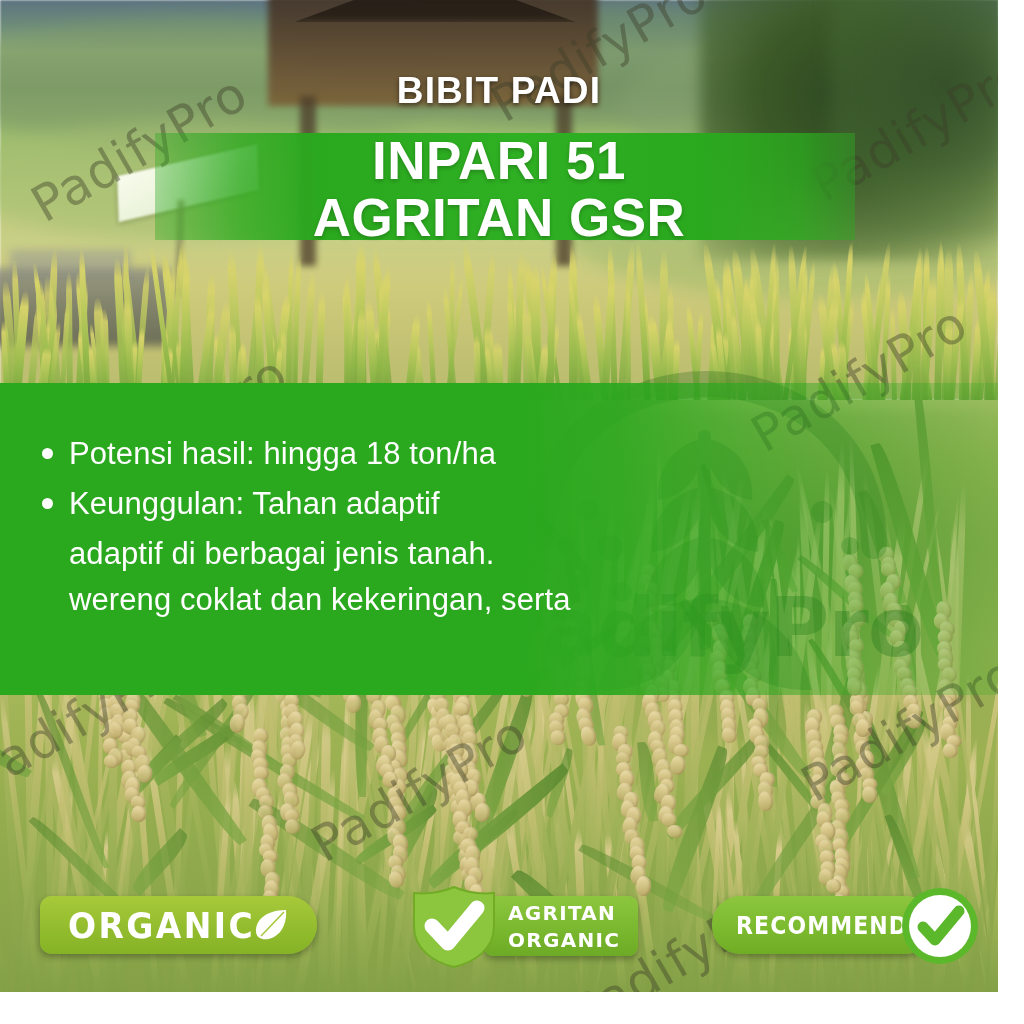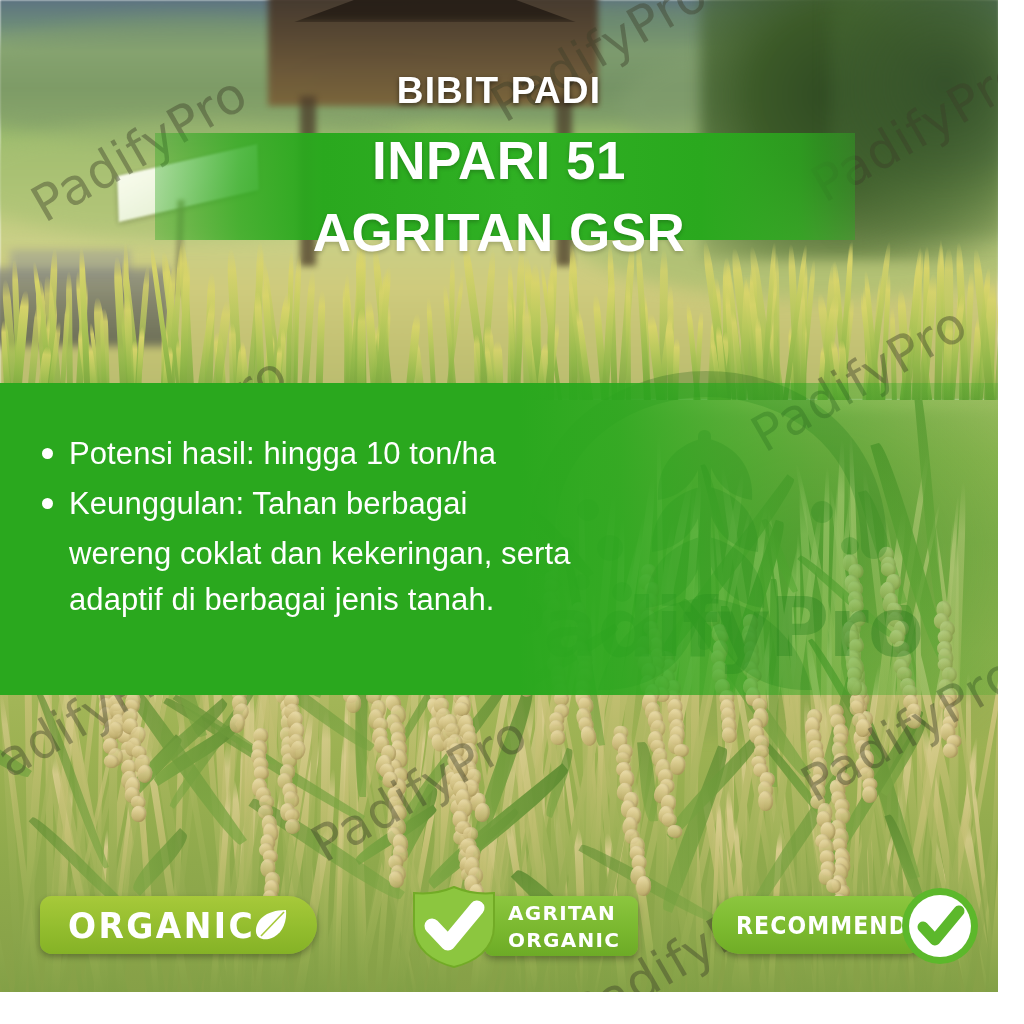--- a/index.html
+++ b/index.html
@@ -92,21 +92,21 @@
            color:#ffffff; text-shadow:0 2px 5px rgba(0,0,0,.55); line-height:1.12; }
   .title-band{
       position:absolute; left:155px; top:63px; width:700px; height:107px;
       background:linear-gradient(90deg,
          rgba(45,168,32,.38) 0%, rgba(43,170,30,.78) 12%, #2aa81e 24%,
          #2fb023 52%, #2aa81e 78%, rgba(43,170,30,.80) 92%, rgba(45,168,32,.45) 100%);
   }
   .title-text{ position:absolute; left:0; top:64px; width:100%; text-align:center;
                color:#ffffff; font-size:53px; font-weight:bold; letter-spacing:.5px;
                line-height:1.0; text-shadow:0 2px 4px rgba(0,0,0,.22); }
-  .title-text .l2{ display:block; margin-top:19px; }
+  .title-text .l2{ display:block; margin-top:4px; }
 
   
   #feature-panel{
      position:absolute; left:0; top:383px; width:998px; height:312px;
      background:linear-gradient(90deg,
         #2aa81e 0%, #2aa81e 52%, rgba(42,168,30,.90) 62%,
         rgba(42,168,30,.66) 72%, rgba(42,168,30,.45) 82%, rgba(42,168,30,.30) 92%, rgba(42,168,30,.22) 100%);
   }
   .bullets{ position:absolute; left:32px; top:48px; width:700px; color:#ffffff; }
   .bullet-row{ display:flex; align-items:flex-start; margin-bottom:4px; }
@@ -1354,30 +1354,30 @@
       <div class="title-text">
         <span>INPARI 51</span>
         <span class="l2">AGRITAN GSR</span>
       </div>
     </div>
 
     <div id="feature-panel">
       <div class="bullets">
         <div class="bullet-row">
           <div class="dot"></div>
-          <div class="btext">Potensi hasil: hingga 10 ton/ha</div>
+          <div class="btext">Potensi hasil: hingga 18 ton/ha</div>
         </div>
         <div class="bullet-row">
           <div class="dot"></div>
           <div>
-            <div class="btext">Keunggulan: Tahan berbagai</div>
+            <div class="btext">Keunggulan: Tahan adaptif</div>
           </div>
         </div>
+        <div class="cont">adaptif di berbagai jenis tanah.</div>
         <div class="cont">wereng coklat dan kekeringan, serta</div>
-        <div class="cont">adaptif di berbagai jenis tanah.</div>
       </div>
     </div>
 
     <div id="badges">
 
       <div class="pill-organic">
         <span class="lbl">ORGANIC</span>
         <span class="leaf">
           <svg viewBox="0 0 36 36" width="36" height="36" aria-hidden="true">
             <path d="M33 3 C 12 3, 2 14, 3 25 C 4 33, 13 34, 21 30 C 30 25, 34 14, 33 3 Z" fill="#ffffff"></path>

